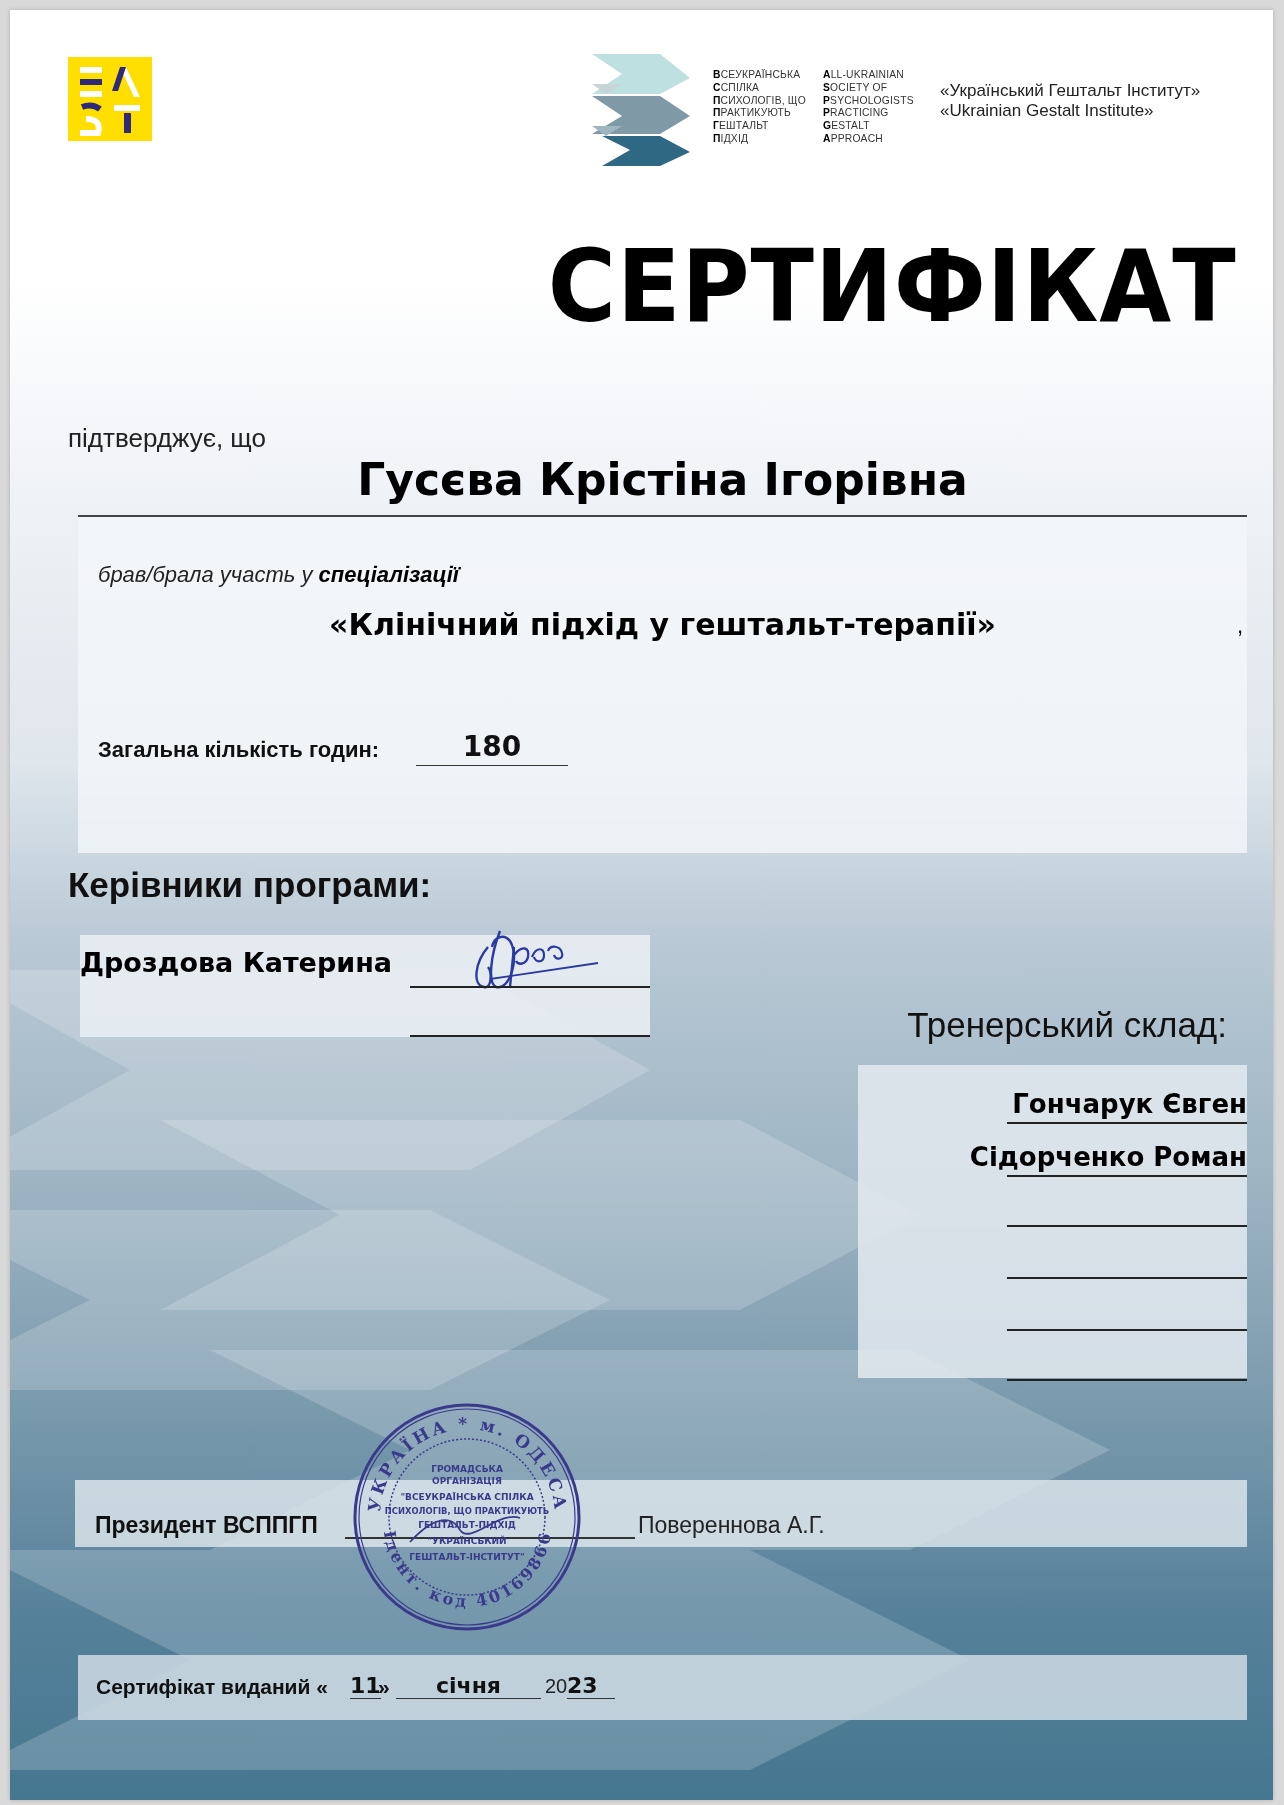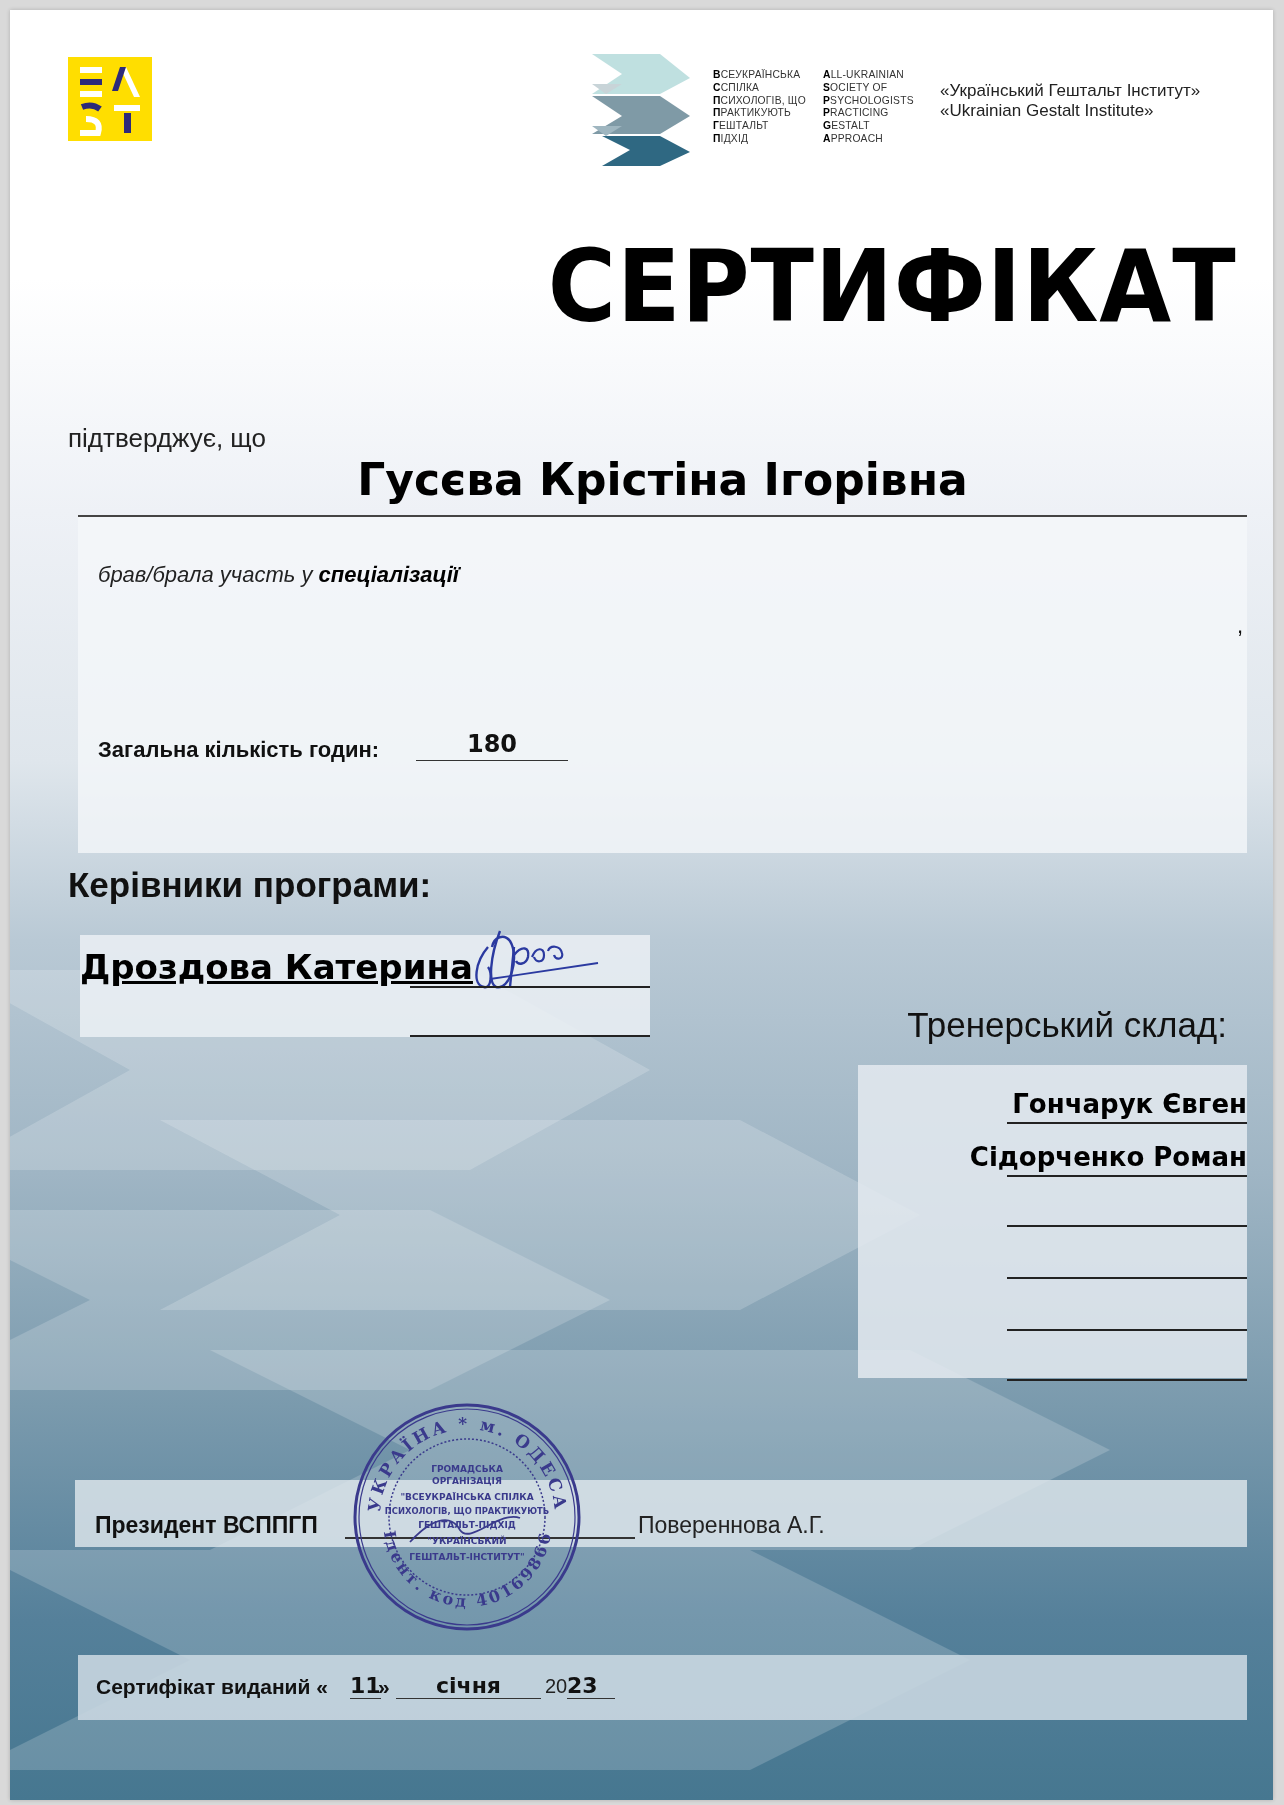--- a/index.html
+++ b/index.html
@@ -38,25 +38,25 @@
 
   .info-box { position: absolute; left: 68px; top: 507px; width: 1169px; height: 336px; background: rgba(245,247,250,0.78); }
   .took-part { position: absolute; left: 20px; top: 45px; font-size: 22px; color: #222; font-style: italic; }
   .took-part b { color: #000; }
   .spec { position: absolute; left: 0; width: 1169px; top: 90px; text-align: center; font-size: 30px; font-weight: bold; font-family: "DejaVu Sans", sans-serif; color: #000; }
   .comma { position: absolute; right: 4px; top: 96px; font-size: 22px; }
   .dates-row { position: absolute; left: 20px; top: 140px; width: 1140px; height: 30px; font-size: 22px; color: #222; }
   .dates-row span { position: absolute; top: 0; }
   .dates-row .bold { font-weight: bold; font-family: "DejaVu Sans", sans-serif; color: #000; font-size: 21px; }
   .hours { position: absolute; left: 20px; top: 220px; font-size: 22px; color: #111; font-weight: bold; }
-  .hours-val { position: absolute; left: 338px; top: 213px; width: 152px; border-bottom: 1.5px solid #333; text-align: center; font-size: 24px; font-weight: bold; font-family: "DejaVu Sans", sans-serif; padding-bottom: 2px; }
+  .hours-val { position: absolute; left: 338px; top: 213px; width: 152px; border-bottom: 1.5px solid #333; text-align: center; font-size: 28px; font-weight: bold; font-family: "DejaVu Sans", sans-serif; padding-bottom: 2px; }
 
   .leaders-head { position: absolute; left: 58px; top: 855px; font-size: 35px; font-weight: bold; color: #111; }
   .leader-box { position: absolute; left: 70px; top: 925px; width: 570px; height: 102px; background: rgba(235,240,245,0.85); }
-  .leader-name { position: absolute; left: 0; top: 12px; font-size: 34px; font-weight: bold; font-family: "DejaVu Sans", sans-serif; color: #000; text-decoration: underline; }
+  .leader-name { position: absolute; left: 0; top: 12px; font-size: 27px; font-weight: bold; font-family: "DejaVu Sans", sans-serif; color: #000; }
   .sig-line1 { position: absolute; left: 330px; top: 51px; width: 240px; height: 1.5px; background: #222; }
   .sig-line2 { position: absolute; left: 330px; top: 100px; width: 240px; height: 1.5px; background: #222; }
   .signature { position: absolute; left: 390px; top: -18px; }
 
   .trainers-head { position: absolute; right: 46px; top: 995px; font-size: 35px; color: #111; font-weight: 500; }
   .trainer-box { position: absolute; left: 848px; top: 1055px; width: 389px; height: 313px; background: rgba(228,234,240,0.85); }
   .trainer-row { position: absolute; right: 0; width: 240px; height: 1.5px; background: #222; }
   .trainer-name { position: absolute; right: 0; font-size: 26px; font-weight: bold; font-family: "DejaVu Sans", sans-serif; color: #000; white-space: nowrap; }
 
   .president-band { position: absolute; left: 65px; top: 1470px; width: 1172px; height: 67px; background: rgba(225,232,238,0.8); }
@@ -151,20 +151,21 @@
   </div>
 
   <div class="title">СЕРТИФІКАТ</div>
 
   <div class="confirms">підтверджує, що</div>
   <div class="recipient">Гусєва Крістіна Ігорівна</div>
   <div class="name-rule"></div>
 
   <div class="info-box">
     <div class="took-part"><span>брав/брала участь у </span><b>спеціалізації</b></div>
+    <div class="spec">«Клінічний підхід у гештальт-терапії»</div>
     <div class="comma">,</div>
     <div class="hours">Загальна кількість годин:</div>
     <div class="hours-val">180</div>
   </div>
 
   <div class="leaders-head">Керівники програми:</div>
   <div class="leader-box">
     <div class="leader-name">Дроздова Катерина</div>
     <div class="signature">
       <svg width="140" height="80" viewBox="0 0 140 80">

